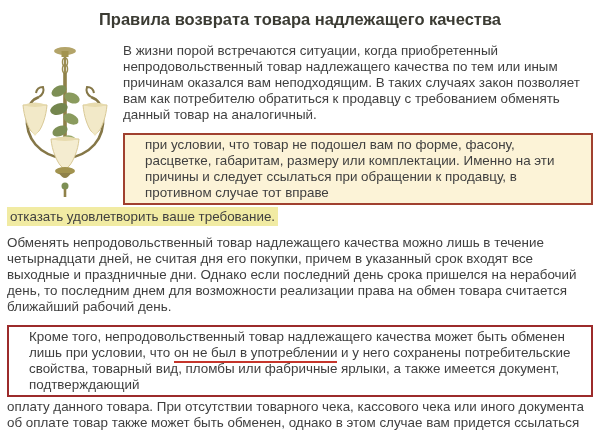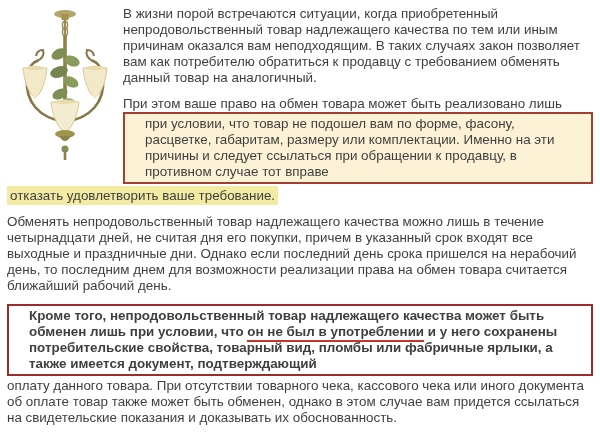--- a/index.html
+++ b/index.html
@@ -26,31 +26,32 @@
   p,.redbox,.tail-line{
     font-size:13.4px;line-height:16px;color:var(--text-color);
   }
   p{margin:0 0 10px 0;}
   .row{display:flex;margin-bottom:2px;}
   .illustration{flex:0 0 116px;width:116px;display:flex;justify-content:center;align-items:flex-start;}
   .intro-text{flex:1;min-width:0;}
   .p2-intro{margin-bottom:0;}
   .redbox{border:2px solid;padding:2px 20px;margin:0;}
   .redbox.cream{background:var(--box2-bg);border-color:var(--box2-border);}
-  .redbox.plain{background:#fff;border-color:var(--box4-border);margin-bottom:2px;font-weight:bold;}
+  .redbox.plain{background:#fff;border-color:var(--box4-border);margin-bottom:2px;}
   .tail-line{margin:4px 0 10px 0;}
   .hl{background:var(--highlight-yellow);padding:2px 3px;}
   .redline{border-bottom:2.5px solid var(--underline-red);padding-bottom:1px;}
   .after-box{margin-bottom:0;}
 </style>
 </head>
 <body>
 
 <div class="page">
 
+  <h1 class="title">Правила возврата товара надлежащего качества</h1>
 
   <div class="row">
     <div class="illustration">
       <svg width="112" height="160" viewBox="0 0 112 160" aria-hidden="true">
 
         <ellipse cx="56" cy="8" rx="11" ry="4" fill="#b3a469"></ellipse>
         <rect x="52.5" y="8" width="7" height="6" fill="#a2934f"></rect>
 
         <line x1="56" y1="14" x2="56" y2="30" stroke="#9a8c52" stroke-width="2"></line>
         <ellipse cx="56" cy="19" rx="2.5" ry="4" fill="none" stroke="#9a8c52" stroke-width="1.5"></ellipse>
@@ -84,21 +85,20 @@
 
         <ellipse cx="56" cy="128" rx="10" ry="4" fill="#a2934f"></ellipse>
         <path d="M50 130 Q56 140 62 130 Z" fill="#8f8149"></path>
         <circle cx="56" cy="143" r="3.5" fill="#7d8f55"></circle>
         <rect x="54.7" y="146" width="2.6" height="8" fill="#8f8149"></rect>
       </svg>
     </div>
 
     <div class="intro-text">
       <p>В жизни порой встречаются ситуации, когда приобретенный непродовольственный товар надлежащего качества по тем или иным причинам оказался вам неподходящим. В таких случаях закон позволяет вам как потребителю обратиться к продавцу с требованием обменять данный товар на аналогичный.</p>
-      <p class="p2-intro">При этом ваше право на обмен товара может быть реализовано лишь</p>
       <div class="redbox cream">
         <span>при условии, что товар не подошел вам по форме, фасону, расцветке, габаритам, размеру или комплектации. Именно на эти причины и следует ссылаться при обращении к продавцу, в противном случае тот вправе</span>
       </div>
     </div>
   </div>
 
   <div class="tail-line">
     <span class="hl">отказать удовлетворить ваше требование.</span>
   </div>
 

